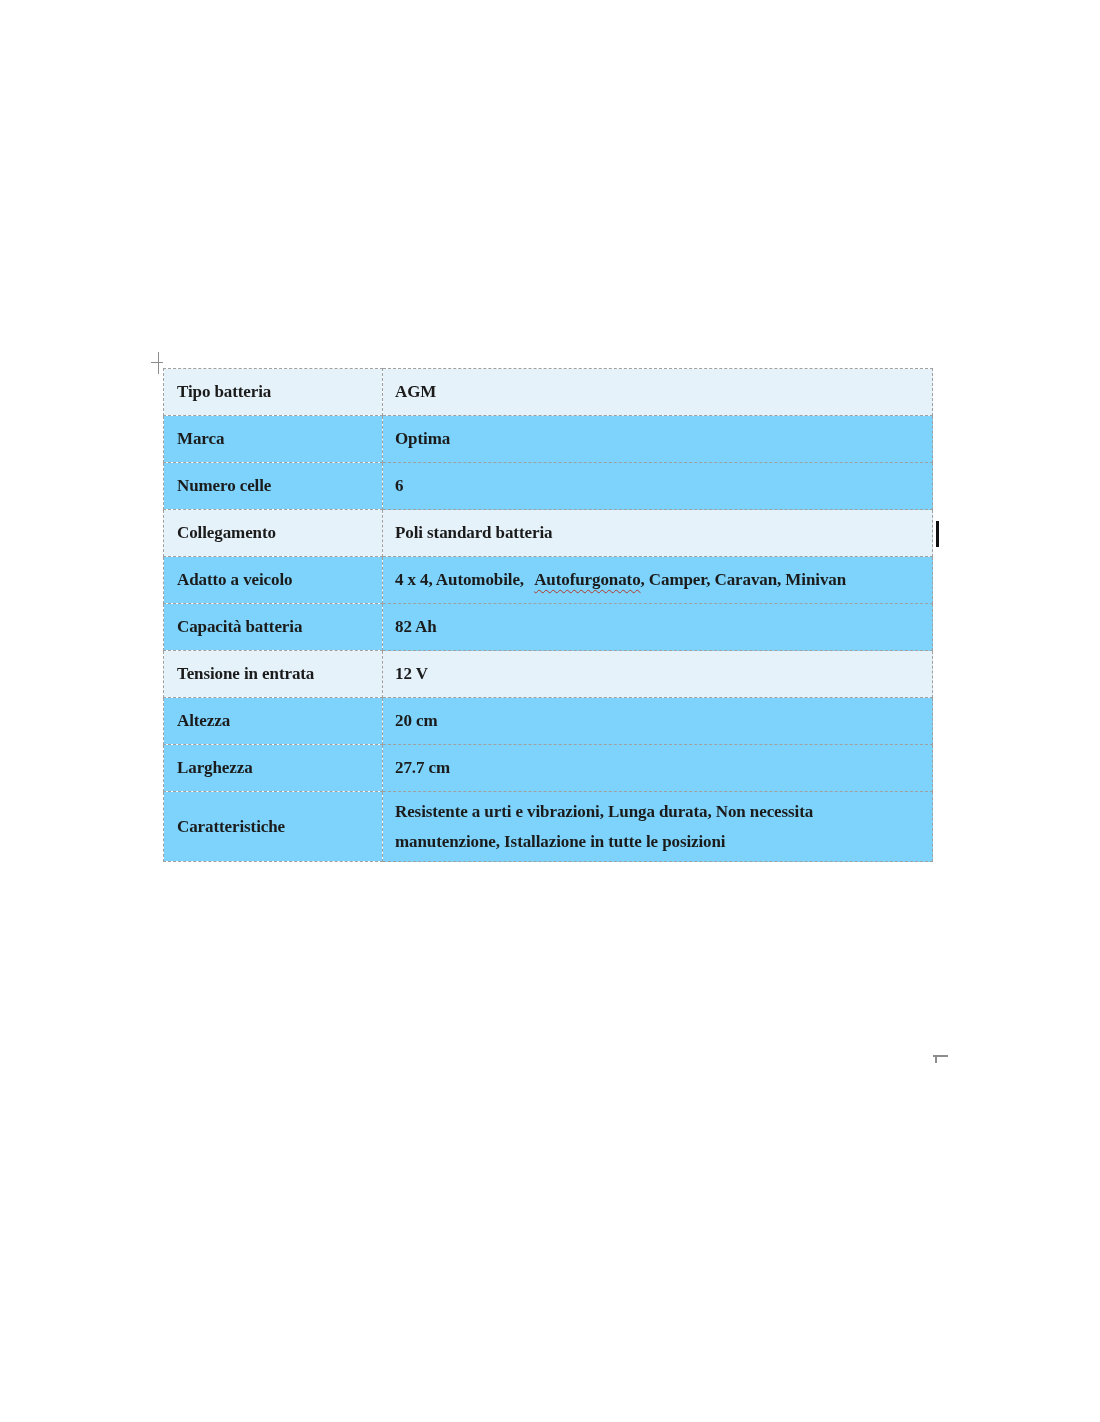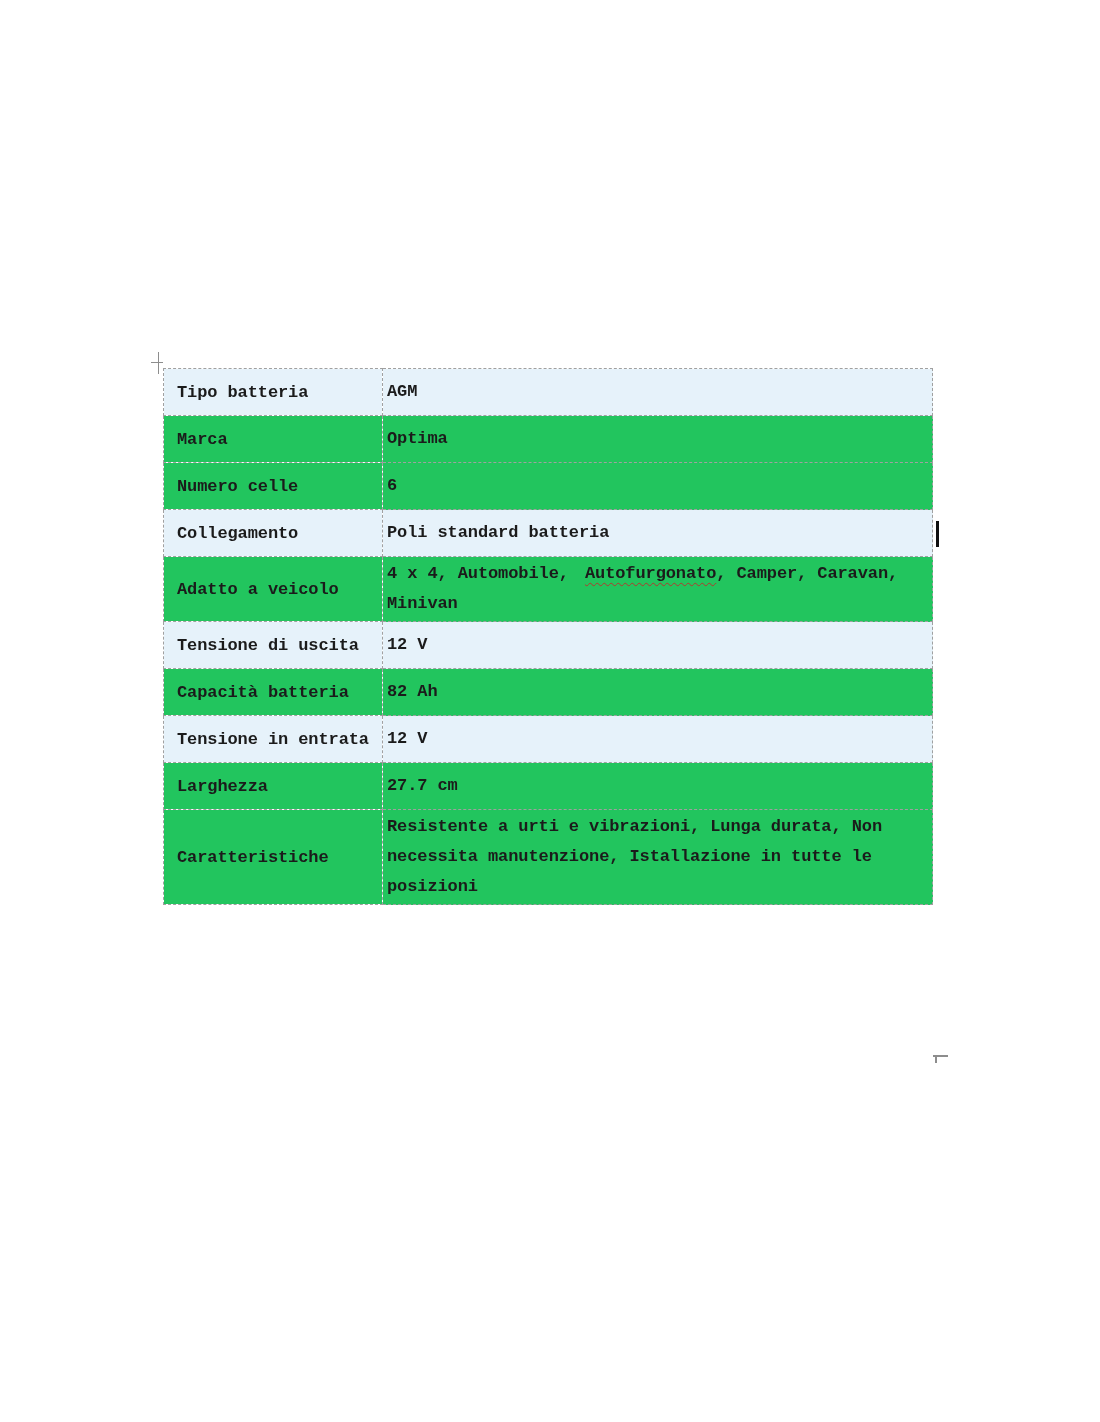--- a/index.html
+++ b/index.html
@@ -5,54 +5,54 @@
   html, body {
     margin: 0;
     padding: 0;
     background: #ffffff;
   }
   .page {
     position: relative;
     width: 1100px;
     height: 1422px;
     background: #ffffff;
-    font-family: Liberation Mono, monospace;
+    font-family: Liberation Serif, serif;
     overflow: hidden;
   }
   table.spec {
     position: absolute;
     left: 163px;
     top: 368px;
     width: 770px;
     border-collapse: collapse;
     table-layout: fixed;
   }
   table.spec td {
     border: 1px dashed var(--border-color, #a0a0a0);
     font-weight: 700;
     font-size: 17px;
     letter-spacing: -0.1px;
     color: var(--text-color, #1b1b1b);
     vertical-align: middle;
-    background: #22c55e;
+    background: #7dd3fc;
   }
   table.spec tr {
     height: 47px;
   }
   table.spec tr.tall {
     height: 70px;
   }
   td.label-cell {
     width: 199px;
     padding: 0 6px 0 13px;
     overflow: hidden;
     white-space: nowrap;
   }
   td.value-cell {
-    padding: 2px 14px 2px 4px;
+    padding: 2px 14px 2px 12px;
     line-height: 30px;
   }
   tr.shaded td {
     background: var(--accent-color, #e6f2fa);
   }
   .misspelled {
     text-decoration: underline wavy;
     text-decoration-thickness: 1px;
     text-underline-offset: 4px;
   }
@@ -96,31 +96,31 @@
           <td class="value-cell">6</td>
         </tr>
         <tr class="shaded">
           <td class="label-cell">Collegamento</td>
           <td class="value-cell">Poli standard batteria</td>
         </tr>
         <tr>
           <td class="label-cell">Adatto a veicolo</td>
           <td class="value-cell"><span>4 x 4, Automobile, </span><span class="misspelled" style="text-decoration-color: rgb(176, 58, 46); margin-left: 6px;">Autofurgonato</span><span>, Camper, Caravan, Minivan</span></td>
         </tr>
-        <tr class="shaded">
-          <td class="label-cell">Tensione di uscita</td>
-          <td class="value-cell">12 V</td>
-        </tr>
         <tr>
           <td class="label-cell">Capacità batteria</td>
           <td class="value-cell">82 Ah</td>
         </tr>
         <tr class="shaded">
           <td class="label-cell">Tensione in entrata</td>
           <td class="value-cell">12 V</td>
+        </tr>
+        <tr>
+          <td class="label-cell">Altezza</td>
+          <td class="value-cell">20 cm</td>
         </tr>
         <tr>
           <td class="label-cell">Larghezza</td>
           <td class="value-cell">27.7 cm</td>
         </tr>
         <tr class="tall">
           <td class="label-cell">Caratteristiche</td>
           <td class="value-cell">Resistente a urti e vibrazioni, Lunga durata, Non necessita manutenzione, Istallazione in tutte le posizioni</td>
         </tr>
       </tbody>

